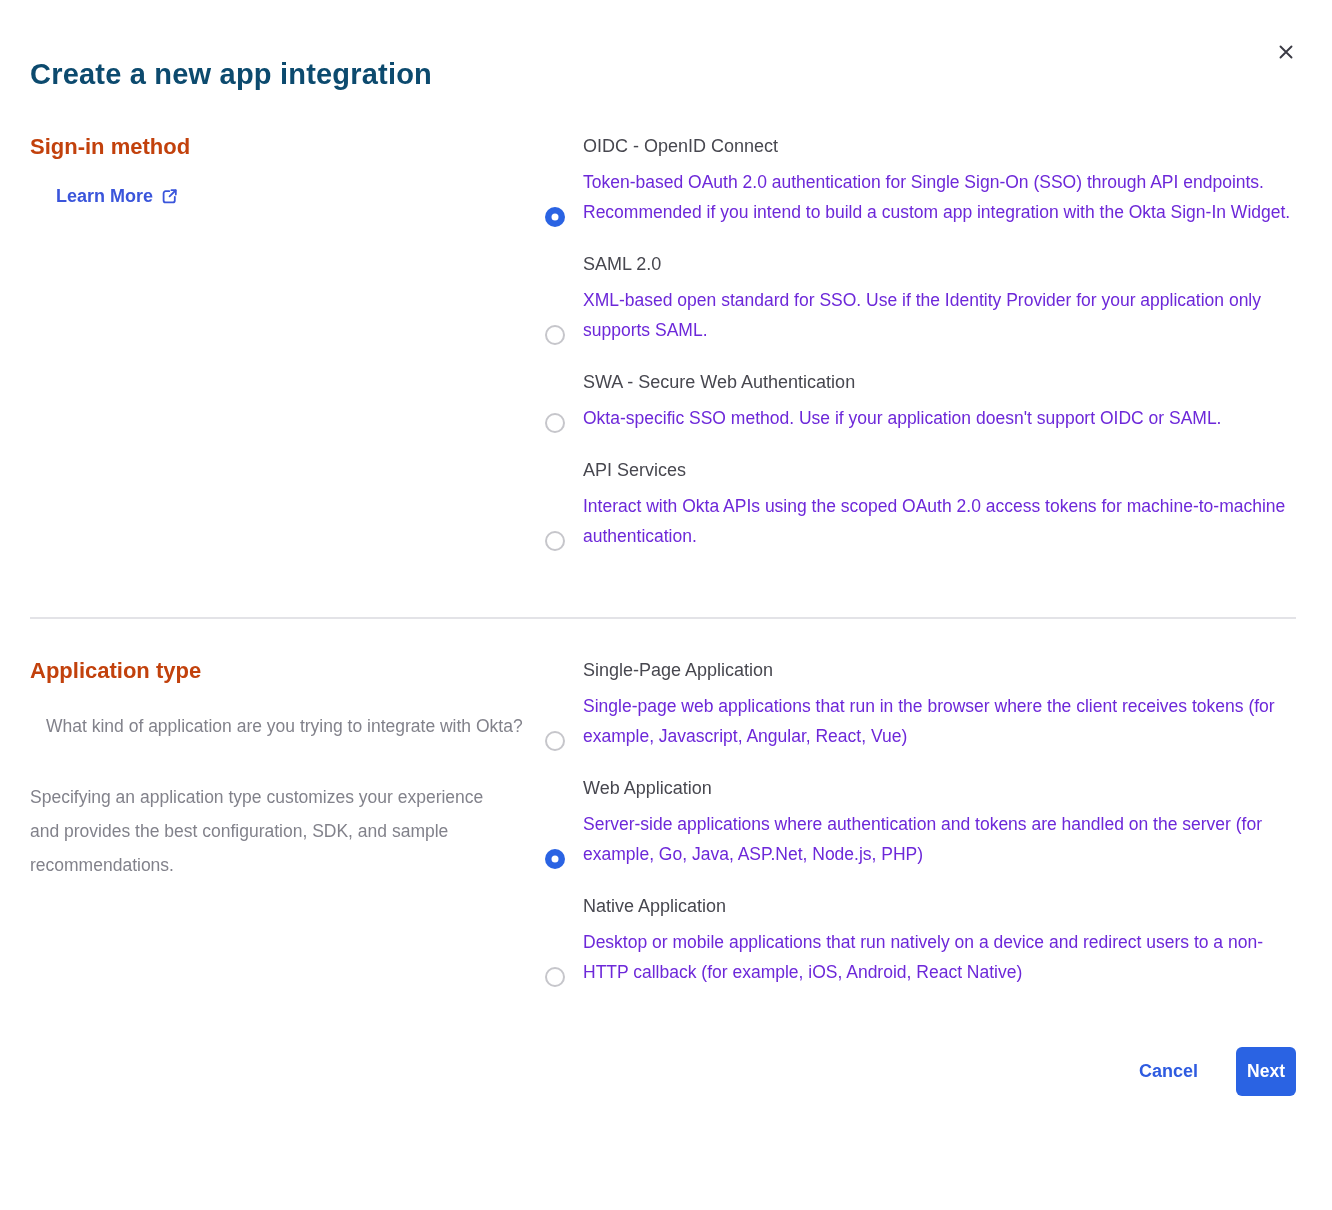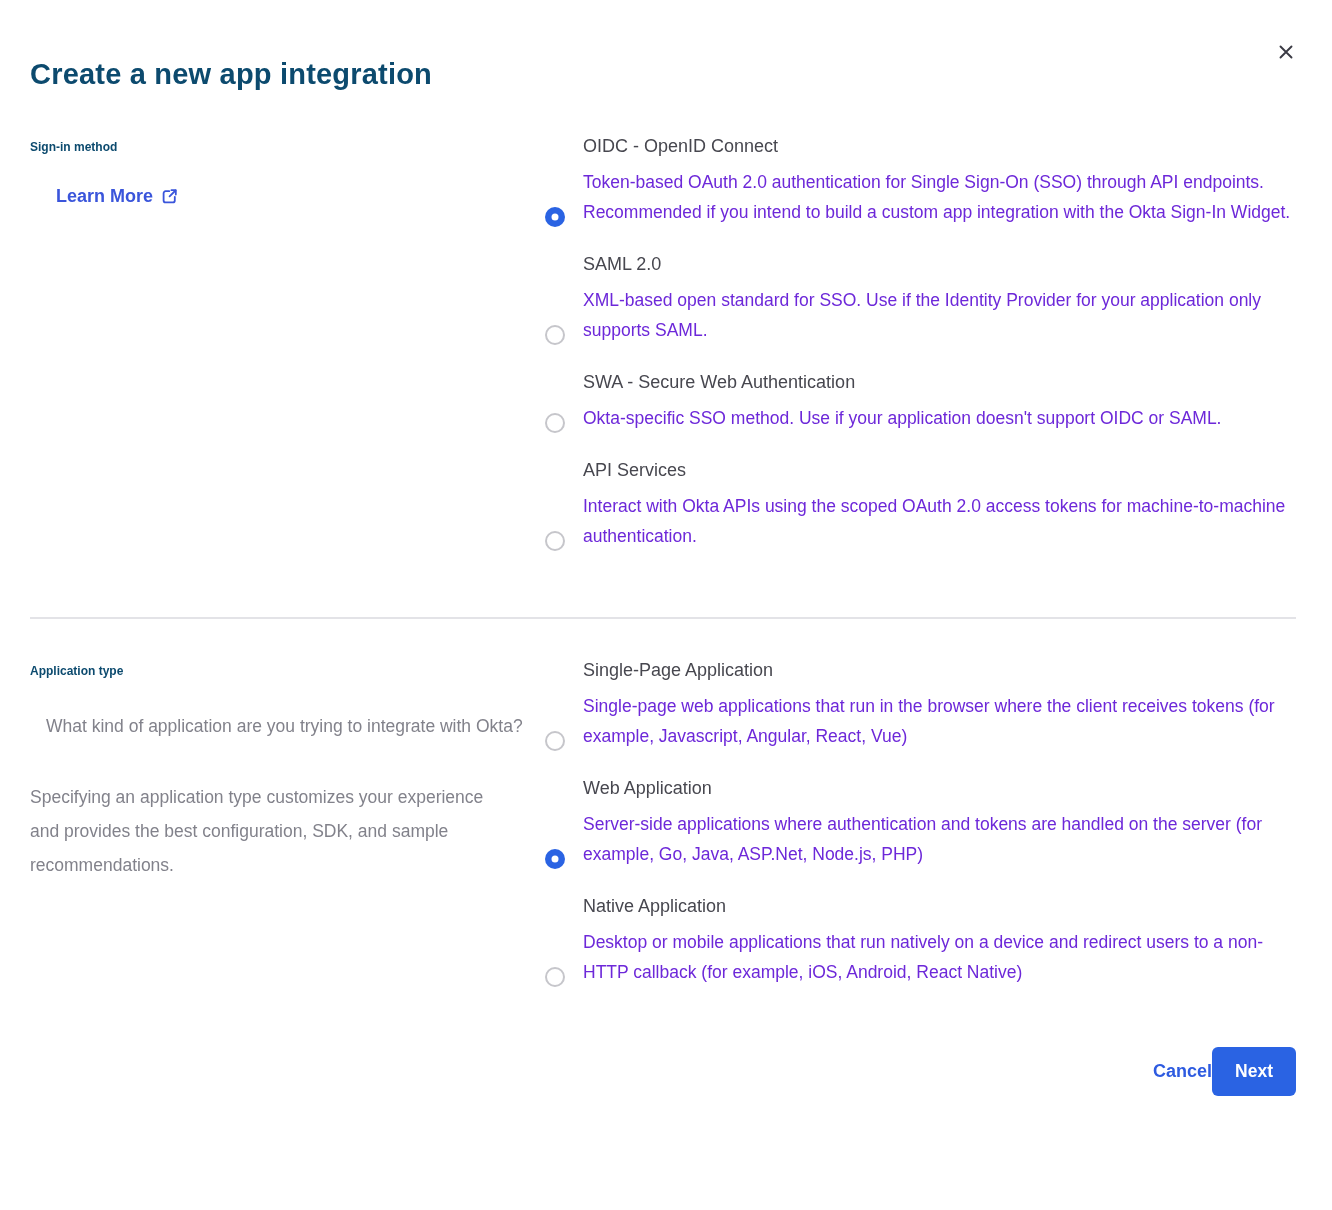--- a/index.html
+++ b/index.html
@@ -47,23 +47,23 @@
   }
 
   
   .row {
     display: grid;
     grid-template-columns: 515px 1fr;
     align-items: start;
   }
 
   .left-col .section-heading {
-    font-size: 12px;
-    font-weight: 700;
-    color: #0c4a6e;
+    font-size: 22px;
+    font-weight: 700;
+    color: #c2410c;
     line-height: 24px;
   }
 
   .learn-more {
     display: inline-flex;
     align-items: center;
     gap: 8px;
     margin-top: 27px;
     font-size: 18px;
     font-weight: 700;
@@ -143,35 +143,36 @@
     margin: 66px 0 0 0;
   }
   .section-2 { margin-top: 40px; }
 
   
   .footer {
     display: flex;
     justify-content: flex-end;
     align-items: center;
     margin-top: 60px;
+    gap: 38px;
   }
 
   .cancel-link {
     font-size: 18px;
     font-weight: 700;
     color: #2e5be0;
     text-decoration: none;
     cursor: pointer;
     background: none;
     border: none;
     font-family: inherit;
   }
 
   .next-btn {
-    width: 84px;
+    width: 60px;
     height: 49px;
     background: #2a63e3;
     color: #ffffff;
     font-size: 17.5px;
     font-weight: 700;
     font-family: inherit;
     border: none;
     border-radius: 6px;
     cursor: pointer;
   }

